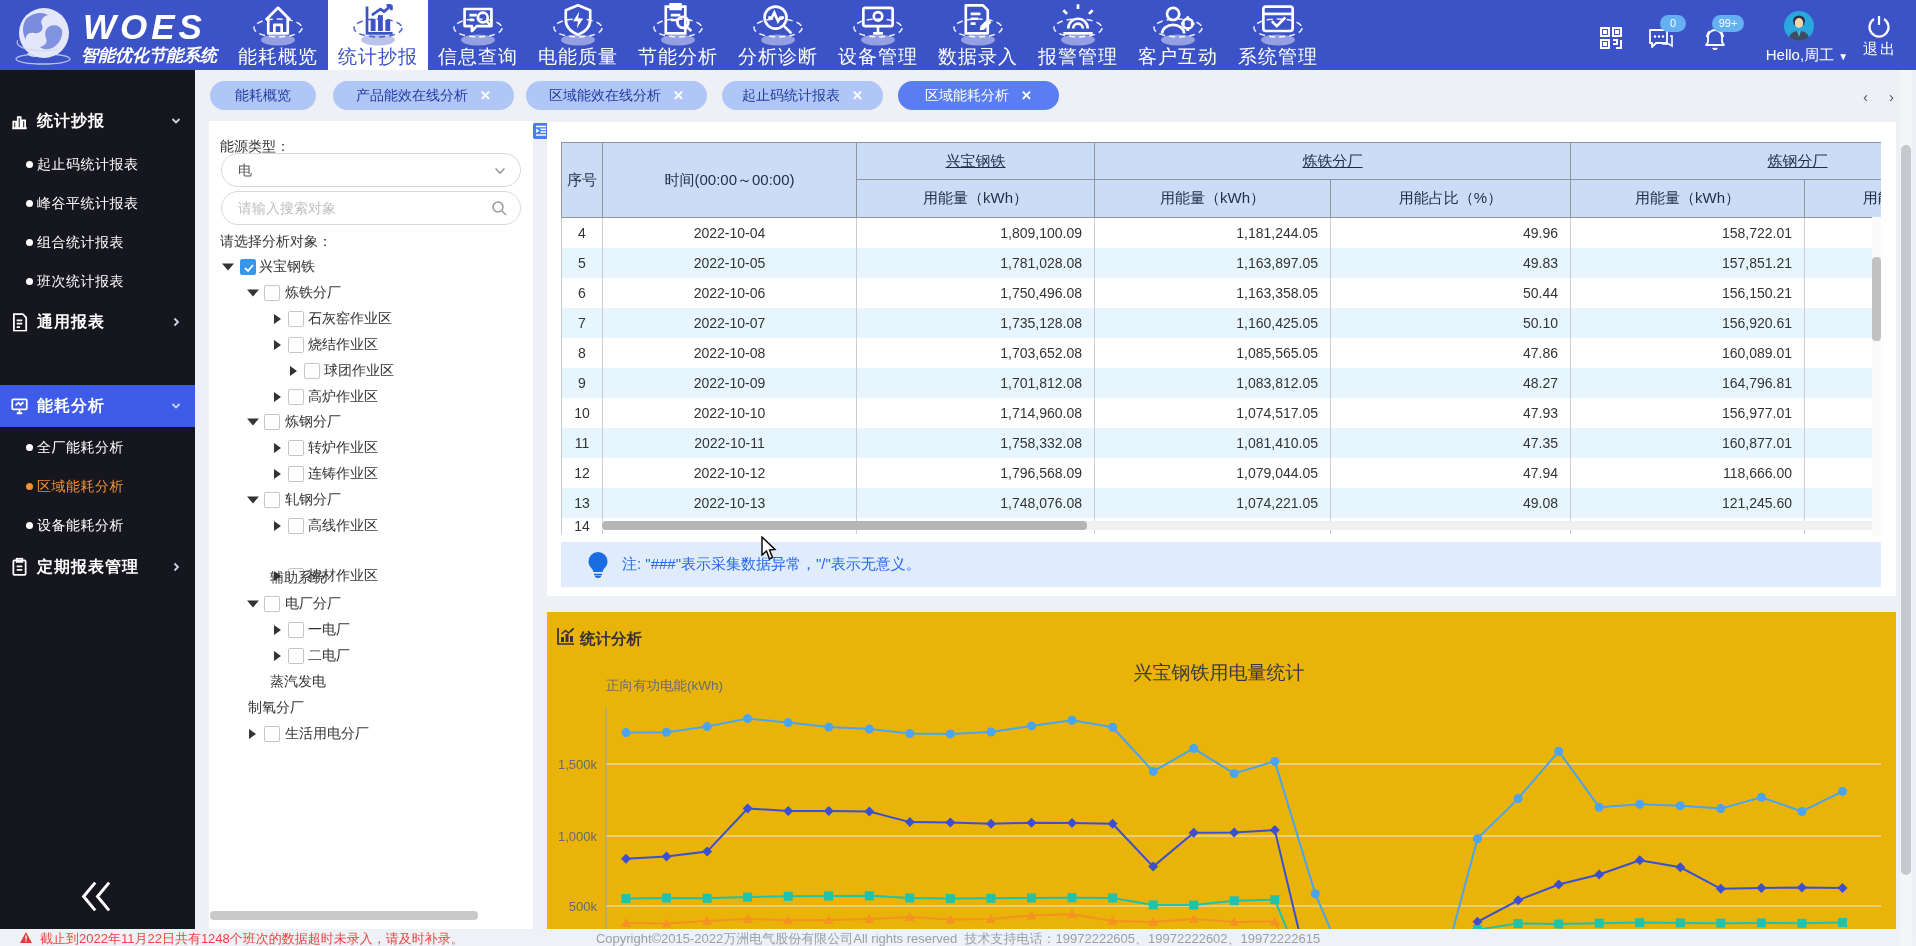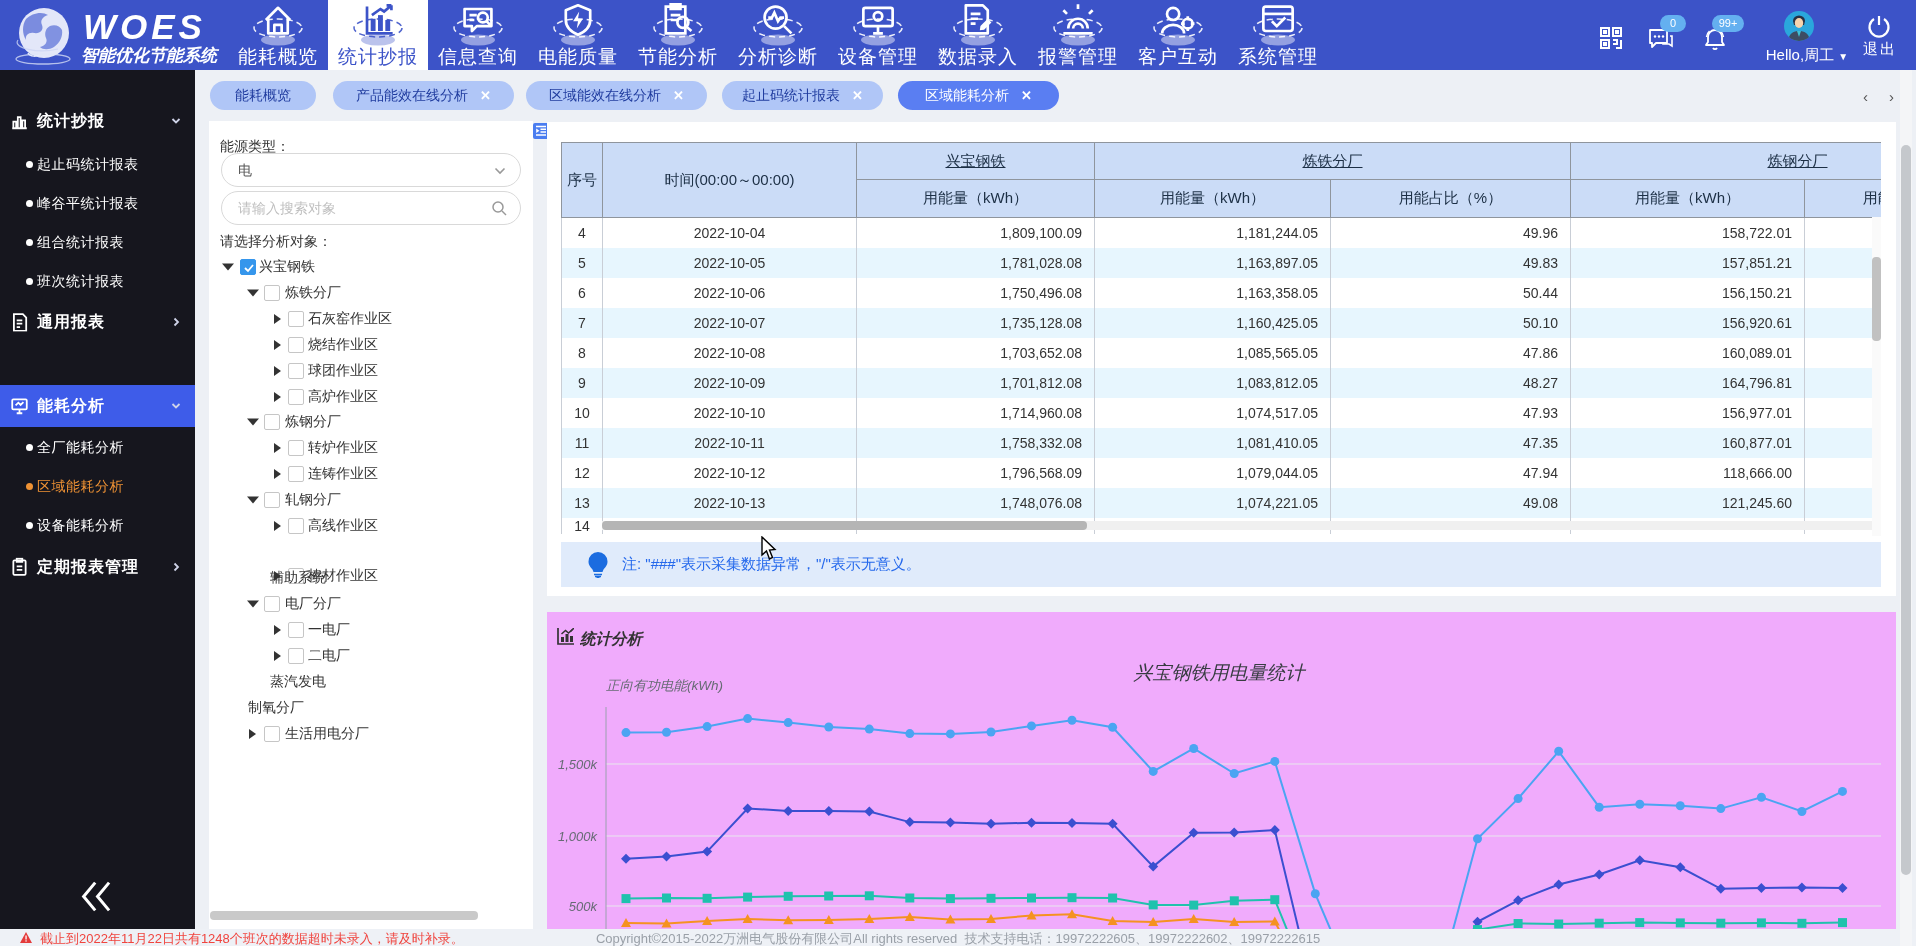--- a/index.html
+++ b/index.html
@@ -34,21 +34,21 @@
 .tp-label{position:absolute;font-size:14px;color:#333;}
 .tp-input{position:absolute;left:12px;width:300px;height:34px;border:1px solid #d9d9d9;border-radius:17px;font-size:14px;}
 .tree-row{position:absolute;height:26px;font-size:14px;color:#333;}
 .tr-arrow{position:absolute;top:50%;transform:translateY(-50%);width:0;height:0;}
 .arr-down{border-left:6px solid transparent;border-right:6px solid transparent;border-top:7px solid #333;}
 .arr-right{border-top:5px solid transparent;border-bottom:5px solid transparent;border-left:7px solid #333;}
 .tr-cb{position:absolute;top:50%;transform:translateY(-50%);width:16px;height:16px;border:1px solid #c6c6c6;border-radius:2px;background:#fff;}
 .tr-cb.checked{background:#3596ec;border-color:#3596ec;}
 .tr-txt{position:absolute;top:50%;transform:translateY(-50%);}
 #tablepanel{position:absolute;left:547px;top:122px;width:1349px;height:474px;background:#fff;}
-#chartpanel{position:absolute;left:547px;top:612px;width:1349px;height:317px;background:#f0abfc;font-style:italic;}
+#chartpanel{position:absolute;left:547px;top:612px;width:1349px;height:317px;background:#eab308;}
 #footer{position:absolute;left:0;top:929px;width:1916px;height:17px;background:#eef1f6;font-size:13px;}
 #footer .warn{position:absolute;left:40px;top:1px;color:#f0443e;}
 #footer .copy{position:absolute;left:0;width:100%;text-align:center;top:1px;color:#9aa0a8;}
 #pagebar{position:absolute;left:1900px;top:70px;width:12px;height:876px;background:#f4f5f7;}
 #pagebar .thumb{position:absolute;left:1px;top:75px;width:10px;height:730px;background:#c5c8cc;border-radius:5px;}
 
 #tablepanel table td{border:1px solid #c9ced6;padding:0;}
 #tablepanel table td.h{background:#cbdcf7;text-align:center;color:#1c2f45;border:1px solid #8f959d;font-size:15px;}
 #tablepanel .hu{text-decoration:underline;}
 #tablepanel td.c{text-align:center;color:#333;}
@@ -352,21 +352,21 @@
 <div class="tree-row" style="left:0;top:185px;width:280px">
       <div class="tr-arrow arr-right" style="left:65px"></div>
       <div class="tr-cb" style="left:79px"></div>
       <div class="tr-txt" style="left:99px">石灰窑作业区</div>
     </div>
 <div class="tree-row" style="left:0;top:211px;width:324px">
       <div class="tr-arrow arr-right" style="left:65px"></div>
       <div class="tr-cb" style="left:79px"></div>
       <div class="tr-txt" style="left:99px">烧结作业区</div>
     </div>
-<div class="tree-row" style="left:0;top:237px;width:287px">
+<div class="tree-row" style="left:16px;top:237px;width:287px">
       <div class="tr-arrow arr-right" style="left:65px"></div>
       <div class="tr-cb" style="left:79px"></div>
       <div class="tr-txt" style="left:99px">球团作业区</div>
     </div>
 <div class="tree-row" style="left:0;top:263px;width:324px">
       <div class="tr-arrow arr-right" style="left:65px"></div>
       <div class="tr-cb" style="left:79px"></div>
       <div class="tr-txt" style="left:99px">高炉作业区</div>
     </div>
 <div class="tree-row" style="left:0;top:288px;width:324px">

